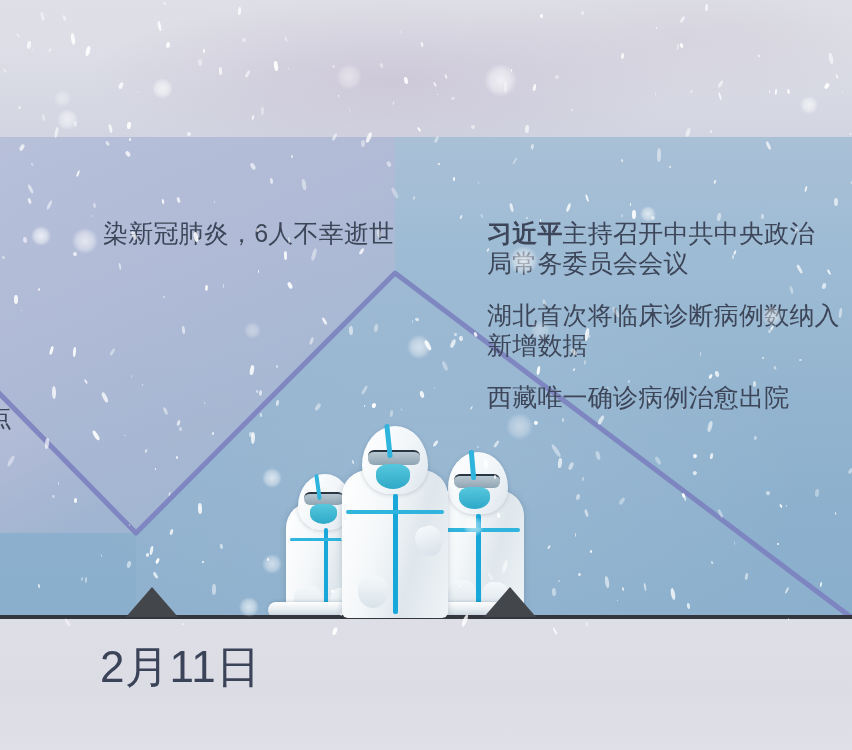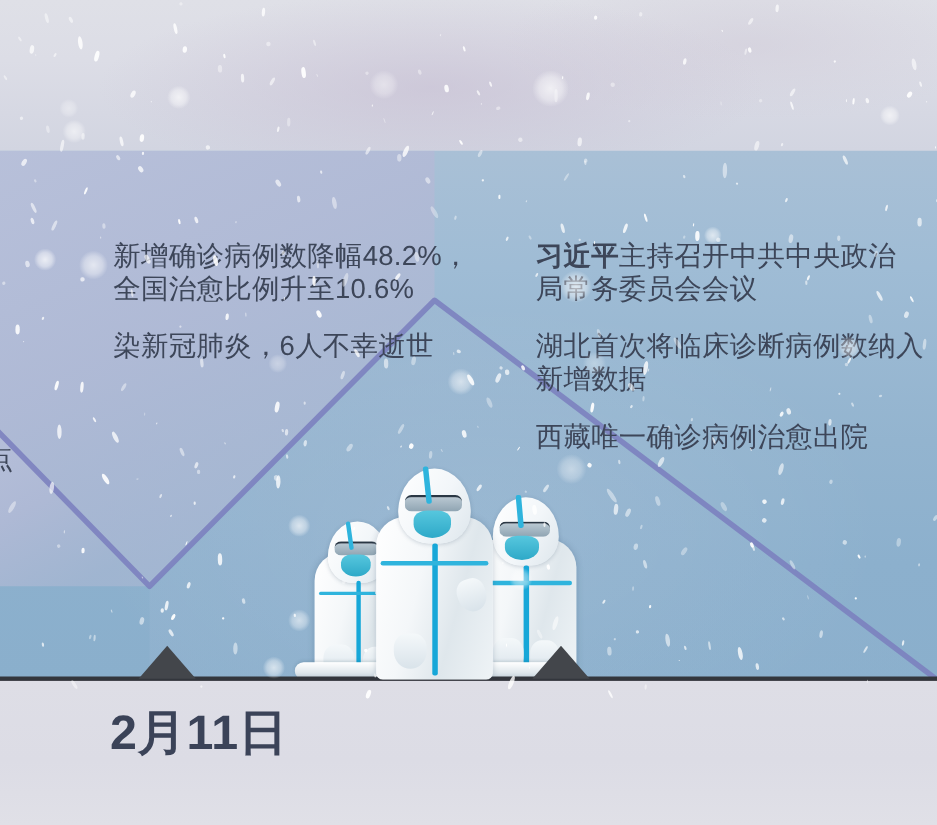--- a/index.html
+++ b/index.html
@@ -297,35 +297,31 @@
     </div>
   </div>
 
   <div class="baseplate"></div>
 
   <div class="axis"></div>
 
   <div class="marker" id="marker-0" style="left: 126px; top: 587px;"></div>
   <div class="marker" id="marker-1" style="left: 484px; top: 587px;"></div>
 
-  <div class="date-label" id="date-0" style="left: 100px; top: 645px; font-weight: bold;">2月11日</div>
+  <div class="date-label" id="date-0" style="left: 100px; top: 645px;">2月11日</div>
 
   <div class="col-left-cut">
     <div>导新</div>
     <div>工作</div>
   </div>
   <div class="cut-b">
     <div>重点</div>
   </div>
 
   <div class="col col-mid">
-    <div class="item">
-      <div>新增确诊病例数降幅48.2%，</div>
-      <div>全国治愈比例升至10.6%</div>
-    </div>
     <div class="item">
       <div>染新冠肺炎，6人不幸逝世</div>
     </div>
   </div>
 
   <div class="col col-right">
     <div class="item">
       <div><span class="em">习近平</span><span>主持召开中共中央政治</span></div>
       <div>局常务委员会会议</div>
     </div>

